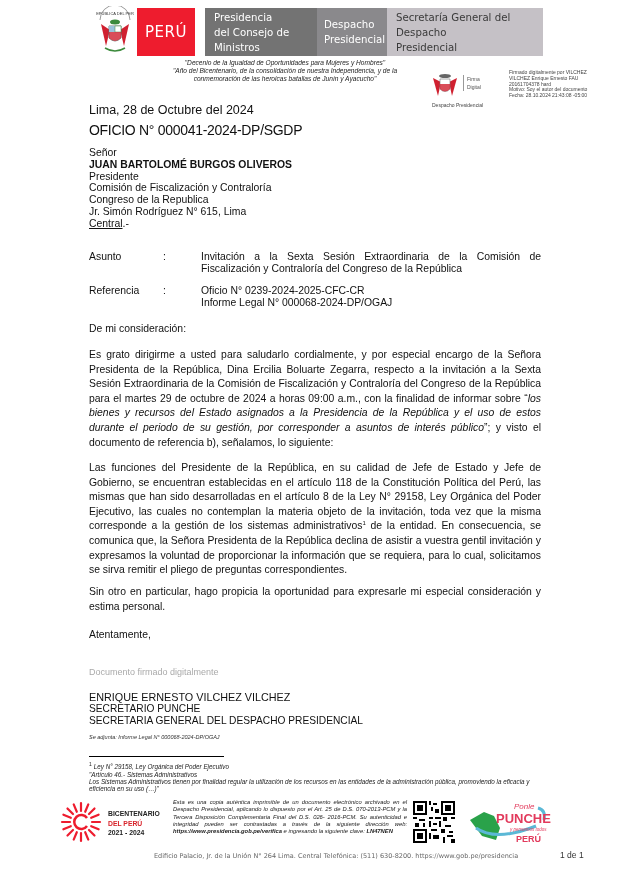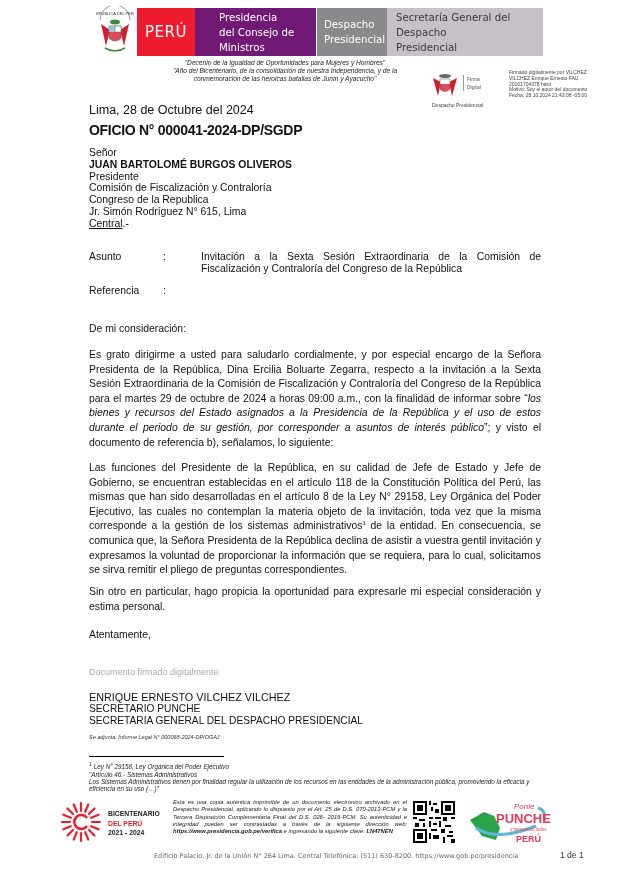--- a/index.html
+++ b/index.html
@@ -2,32 +2,32 @@
 <html><head>
 <meta charset="utf-8">
 <style>
   html, body { margin: 0; padding: 0; background: #ffffff; }
   body { width: 630px; height: 887px; position: relative; overflow: hidden; font-family: "Liberation Sans", sans-serif; color: #111; }
   .abs { position: absolute; }
   
   .hdr-logo { left: 96px; top: 6px; width: 38px; height: 50px; }
   .hdr-bar { top: 8px; height: 48px; display: flex; align-items: center; font-family: "DejaVu Sans", sans-serif; }
   .hdr-peru { left: 137px; width: 58px; background: #ee1c2e; color: #fff; font-size: 15px; justify-content: center; letter-spacing: 0.5px; }
-  .hdr-pcm { left: 195px; width: 121px; background: #701a75; color: #fff; font-size: 10.2px; padding-left: 24px; box-sizing: border-box; line-height: 15px; }
+  .hdr-pcm { left: 205px; width: 121px; background: #737373; color: #fff; font-size: 10.2px; padding-left: 9px; box-sizing: border-box; line-height: 15px; }
   .hdr-dp { left: 317px; width: 90px; background: #8a898c; color: #fff; font-size: 10.2px; padding-left: 7px; box-sizing: border-box; line-height: 15px; }
   .hdr-sg { left: 387px; width: 156px; background: #c5c1c6; color: #3a3a3a; font-size: 10.2px; padding-left: 9px; box-sizing: border-box; line-height: 15px; }
   .mottos { left: 150px; top: 59px; width: 270px; text-align: center; font-style: italic; font-size: 6.6px; line-height: 8.2px; color: #222; }
   
   .sig-logo { left: 430px; top: 70px; width: 30px; height: 30px; }
   .sig-firma { left: 463px; top: 75px; font-size: 5px; color: #555; line-height: 8px; border-left: 1px solid #999; padding-left: 3px; }
   .sig-dp { left: 432px; top: 102px; font-size: 5px; color: #444; }
   .sig-text { left: 509px; top: 70px; font-size: 5px; line-height: 5.8px; color: #444; width: 95px; }
   
   .date { left: 89px; top: 103px; font-size: 12.5px; }
-  .oficio { left: 89px; top: 122px; font-size: 14px; font-weight: bold; letter-spacing: -0.3px; }
+  .oficio { left: 89px; top: 122px; font-size: 14px; font-weight: normal; letter-spacing: -0.3px; }
   .addr { left: 89px; top: 147px; font-size: 10.4px; line-height: 11.8px; }
   .addr .b { font-weight: bold; }
   .addr .u { text-decoration: underline; }
   .meta-row { font-size: 10.4px; line-height: 11.8px; }
   .meta-label { left: 89px; width: 70px; }
   .meta-colon { left: 163px; }
   .meta-val { left: 201px; width: 340px; text-align: justify; }
   .para { left: 89px; width: 452px; font-size: 10.4px; line-height: 14.6px; text-align: justify; }
   .para i { font-style: italic; }
   sup { font-size: 6px; vertical-align: super; line-height: 0; }
@@ -129,20 +129,22 @@
   <div><span class="u">Central</span><span>.-</span></div>
 </div>
 
 <div class="abs meta-row meta-label" style="top:251px;">Asunto</div>
 <div class="abs meta-row meta-colon" style="top:251px;">:</div>
 <div class="abs meta-row meta-val" style="top:251px;">Invitación a la Sexta Sesión Extraordinaria de la Comisión de Fiscalización y Contraloría del Congreso de la República</div>
 
 <div class="abs meta-row meta-label" style="top:285px;">Referencia</div>
 <div class="abs meta-row meta-colon" style="top:285px;">:</div>
 <div class="abs meta-row meta-val" style="top:285px;">
+  <div>Oficio N° 0239-2024-2025-CFC-CR</div>
+  <div>Informe Legal N° 000068-2024-DP/OGAJ</div>
 </div>
 
 <div class="abs para" style="top:322px;">De mi consideración:</div>
 
 <div class="abs para" style="top:348px;"><span>Es grato dirigirme a usted para saludarlo cordialmente, y por especial encargo de la Señora Presidenta de la República, Dina Ercilia Boluarte Zegarra, respecto a la invitación a la Sexta Sesión Extraordinaria de la Comisión de Fiscalización y Contraloría del Congreso de la República para el martes 29 de octubre de 2024 a horas 09:00 a.m., con la finalidad de informar sobre “</span><i>los bienes y recursos del Estado asignados a la Presidencia de la República y el uso de estos durante el periodo de su gestión, por corresponder a asuntos de interés público</i><span>”; y visto el documento de referencia b), señalamos, lo siguiente:</span></div>
 
 <div class="abs para" style="top:461px;"><span>Las funciones del Presidente de la República, en su calidad de Jefe de Estado y Jefe de Gobierno, se encuentran establecidas en el artículo 118 de la Constitución Política del Perú, las mismas que han sido desarrolladas en el artículo 8 de la Ley N° 29158, Ley Orgánica del Poder Ejecutivo, las cuales no contemplan la materia objeto de la invitación, toda vez que la misma corresponde a la gestión de los sistemas administrativos</span><sup>1</sup><span> de la entidad. En consecuencia, se comunica que, la Señora Presidenta de la República declina de asistir a vuestra gentil invitación y expresamos la voluntad de proporcionar la información que se requiera, para lo cual, solicitamos se sirva remitir el pliego de preguntas correspondientes.</span></div>
 
 <div class="abs para" style="top:585px;">Sin otro en particular, hago propicia la oportunidad para expresarle mi especial consideración y estima personal.</div>
 

